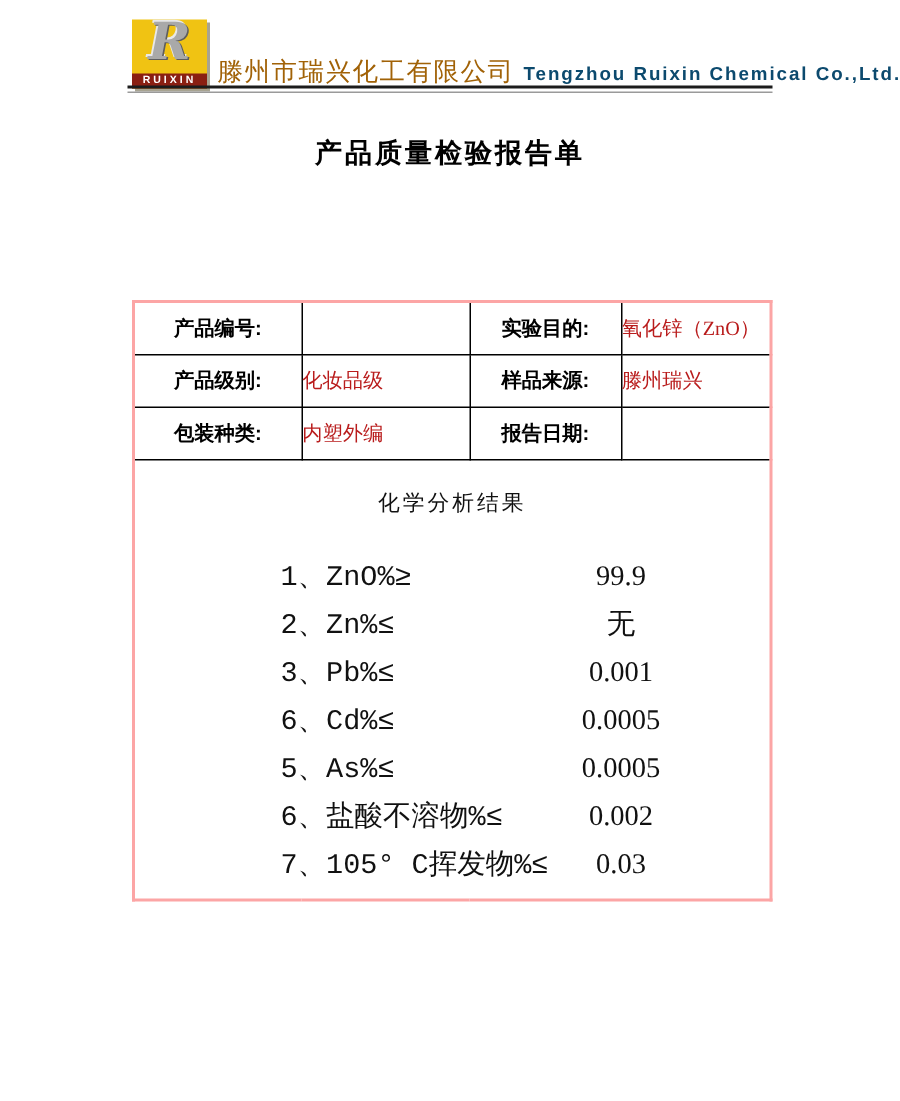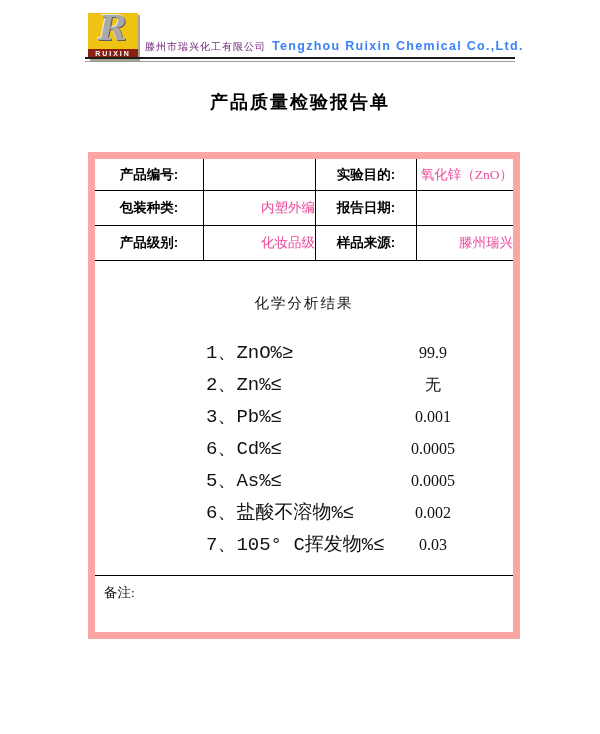--- a/index.html
+++ b/index.html
@@ -36,26 +36,26 @@
     color: #fff;
     font-size: 7px; line-height: 10px; font-weight: bold;
     letter-spacing: 2px; text-align: center;
   }
   .company-line {
     position: absolute; left: 60px; top: 36px; width: 370px;
     white-space: nowrap;
   }
   .company-cn {
     font-family: "Liberation Serif", serif;
-    font-size: 10px; color: #701a75; letter-spacing: 1px;
+    font-size: 17px; color: #a16207; letter-spacing: 1px;
     margin-right: 6px;
   }
   .company-en {
     font-family: "Liberation Sans", sans-serif;
-    font-weight: bold; font-size: 12.5px; color: #3b82f6;
+    font-weight: bold; font-size: 12.5px; color: #0c4a6e;
     letter-spacing: 1.3px;
   }
   .header-rule {
     position: absolute; left: 0px; top: 57px; width: 430px; height: 5px;
     border-top: 2px solid #1c1c1c;
     border-bottom: 1px solid #9a9a9a;
   }
 
   
   .doc-title {
@@ -66,49 +66,49 @@
   }
 
   
   table.report {
     position: absolute; left: 88px; top: 152px;
     width: 425px;
     border-collapse: collapse;
     table-layout: fixed;
   }
   table.report, table.report td { border: 1px solid #000; }
-  table.report { border: 7px solid #fca5a5; }
+  table.report { border: 2px solid #fca5a5; margin-top: 48px; }
   td.lbl {
     height: 35px; text-align: center; vertical-align: middle;
     font-weight: bold; font-size: 13.5px;
     font-family: "Liberation Sans", sans-serif;
   }
   td.val {
-    height: 35px; text-align: right; vertical-align: middle;
+    height: 35px; text-align: left; vertical-align: middle;
     font-weight: normal; font-size: 13.5px;
-    font-family: "Liberation Serif", serif; color: #ec4899;
-  }
-  td.analysis-cell { height: 294px; vertical-align: top; padding: 14px; }
+    font-family: "Liberation Serif", serif; color: #b91c1c;
+  }
+  td.analysis-cell { height: 294px; vertical-align: top; padding: 0; }
   .analysis-heading {
     margin-top: 19px; margin-bottom: 24px;
     text-align: center;
     font-family: "Liberation Serif", serif;
     font-size: 14.5px; letter-spacing: 2px; color: #111;
   }
   .analysis-item { position: relative; height: 32px; }
   .item-name {
     position: absolute; left: 97px; top: 0; line-height: 32px;
     font-family: Liberation Mono, monospace;
     font-size: 19px; color: #111; white-space: nowrap;
   }
   .item-value {
     position: absolute; left: 284px; top: 0; width: 80px;
     line-height: 32px; text-align: center;
     font-family: "Liberation Serif", serif;
-    font-size: 16px; color: #111;
+    font-size: 19px; color: #111;
   }
   td.remarks-cell {
     height: 60px; vertical-align: top; padding: 8px 0 0 9px;
     font-family: "Liberation Serif", serif; font-size: 13.5px; color: #111;
     border-bottom: 2px solid #000;
   }
   td.sign-cell { height: 60px; vertical-align: top; padding: 0; }
   .sign-wrap { position: relative; width: 100%; height: 100%; }
   .sign {
     position: absolute; top: 11px;
@@ -145,32 +145,32 @@
         <col style="width:100px">
     </colgroup>
     <tbody>
       <tr>
         <td class="lbl">产品编号:</td>
         <td class="val"></td>
         <td class="lbl">实验目的:</td>
         <td class="val">氧化锌（ZnO）</td>
       </tr>
       <tr>
+        <td class="lbl">产品级别:</td>
+        <td class="val">化妆品级</td>
+        <td class="lbl">样品来源:</td>
+        <td class="val">滕州瑞兴</td>
+      </tr>
+      <tr>
         <td class="lbl">包装种类:</td>
         <td class="val">内塑外编</td>
         <td class="lbl">报告日期:</td>
         <td class="val"></td>
       </tr>
       <tr>
-        <td class="lbl">产品级别:</td>
-        <td class="val">化妆品级</td>
-        <td class="lbl">样品来源:</td>
-        <td class="val">滕州瑞兴</td>
-      </tr>
-      <tr>
         <td class="analysis-cell" colspan="4">
           <div class="analysis-heading">化学分析结果</div>
           <div class="analysis-item">
             <span class="item-name">1、ZnO%≥</span>
             <span class="item-value">99.9</span>
           </div>
           <div class="analysis-item">
             <span class="item-name">2、Zn%≤</span>
             <span class="item-value">无</span>
           </div>
@@ -189,19 +189,16 @@
           <div class="analysis-item">
             <span class="item-name">6、盐酸不溶物%≤</span>
             <span class="item-value">0.002</span>
           </div>
           <div class="analysis-item">
             <span class="item-name">7、105° C挥发物%≤</span>
             <span class="item-value">0.03</span>
           </div>
         </td>
       </tr>
-      <tr>
-        <td class="remarks-cell" colspan="4">备注:</td>
-      </tr>
     </tbody>
   </table>
 
 </div>
 
 </body></html>

